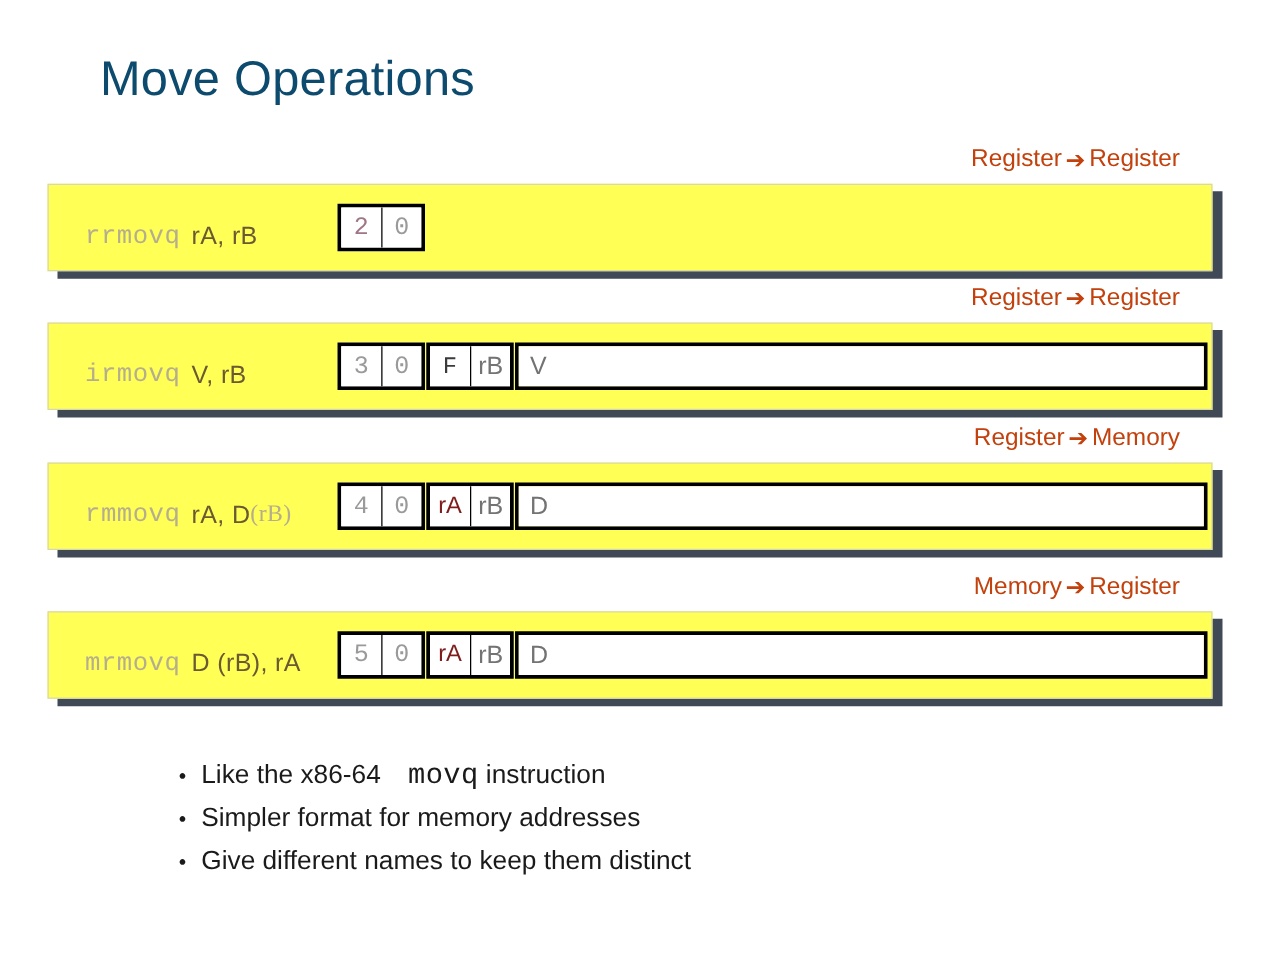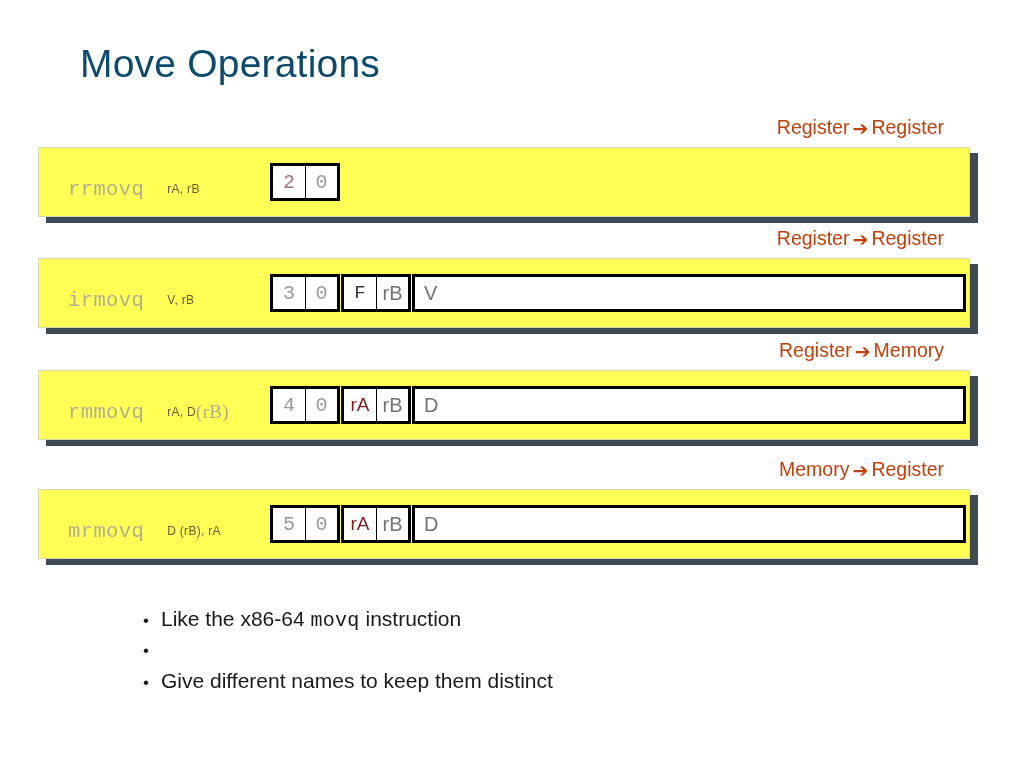--- a/index.html
+++ b/index.html
@@ -84,23 +84,23 @@
     align-items: center;
     white-space: nowrap;
   }
   .mnem {
     font-family: "Liberation Mono", "DejaVu Sans Mono", monospace;
     font-size: 20.5px;
     color: #b5ae8e;
     letter-spacing: 0.4px;
   }
   .ops {
-    font-size: 12px;
+    font-size: 20px;
     color: #6a5a33;
-    margin-left: 23px;
+    margin-left: 9px;
     letter-spacing: 0.3px;
   }
   .ops-mono {
     font-family: Liberation Serif, serif;
     font-size: 19px;
     color: #b5ae8e;
     letter-spacing: 0.3px;
   }
 
   
@@ -179,22 +179,23 @@
     white-space: nowrap;
   }
   .bullet .dot {
     width: 18px;
     font-size: 17px;
     line-height: 1;
     flex: 0 0 auto;
   }
   .bullet .txt .mono {
     font-family: "Liberation Mono", "DejaVu Sans Mono", monospace;
-    font-size: 20px;
+    font-size: 23px;
     letter-spacing: 0.3px;
+    margin-left: 16px;
   }
 </style>
 </head>
 <body>
 
 <div id="slide-title">Move Operations</div>
 
 <div id="rows-container">
     <div class="inst-row" style="top: 147px;">
       <div class="dir-label"><span>Register</span><span class="arrow">➔</span><span>Register</span></div>
@@ -280,18 +281,19 @@
     </div>
   </div>
 
 <div id="bullets">
     <div class="bullet">
       <span class="dot">•</span>
       <span class="txt"><span>Like the x86-64 </span><span class="mono">movq</span><span> instruction</span></span>
     </div>
     <div class="bullet">
       <span class="dot">•</span>
+      <span class="txt"><span>Simpler format for memory addresses</span></span>
     </div>
     <div class="bullet">
       <span class="dot">•</span>
       <span class="txt"><span>Give different names to keep them distinct</span></span>
     </div>
   </div>
 
 </body></html>

